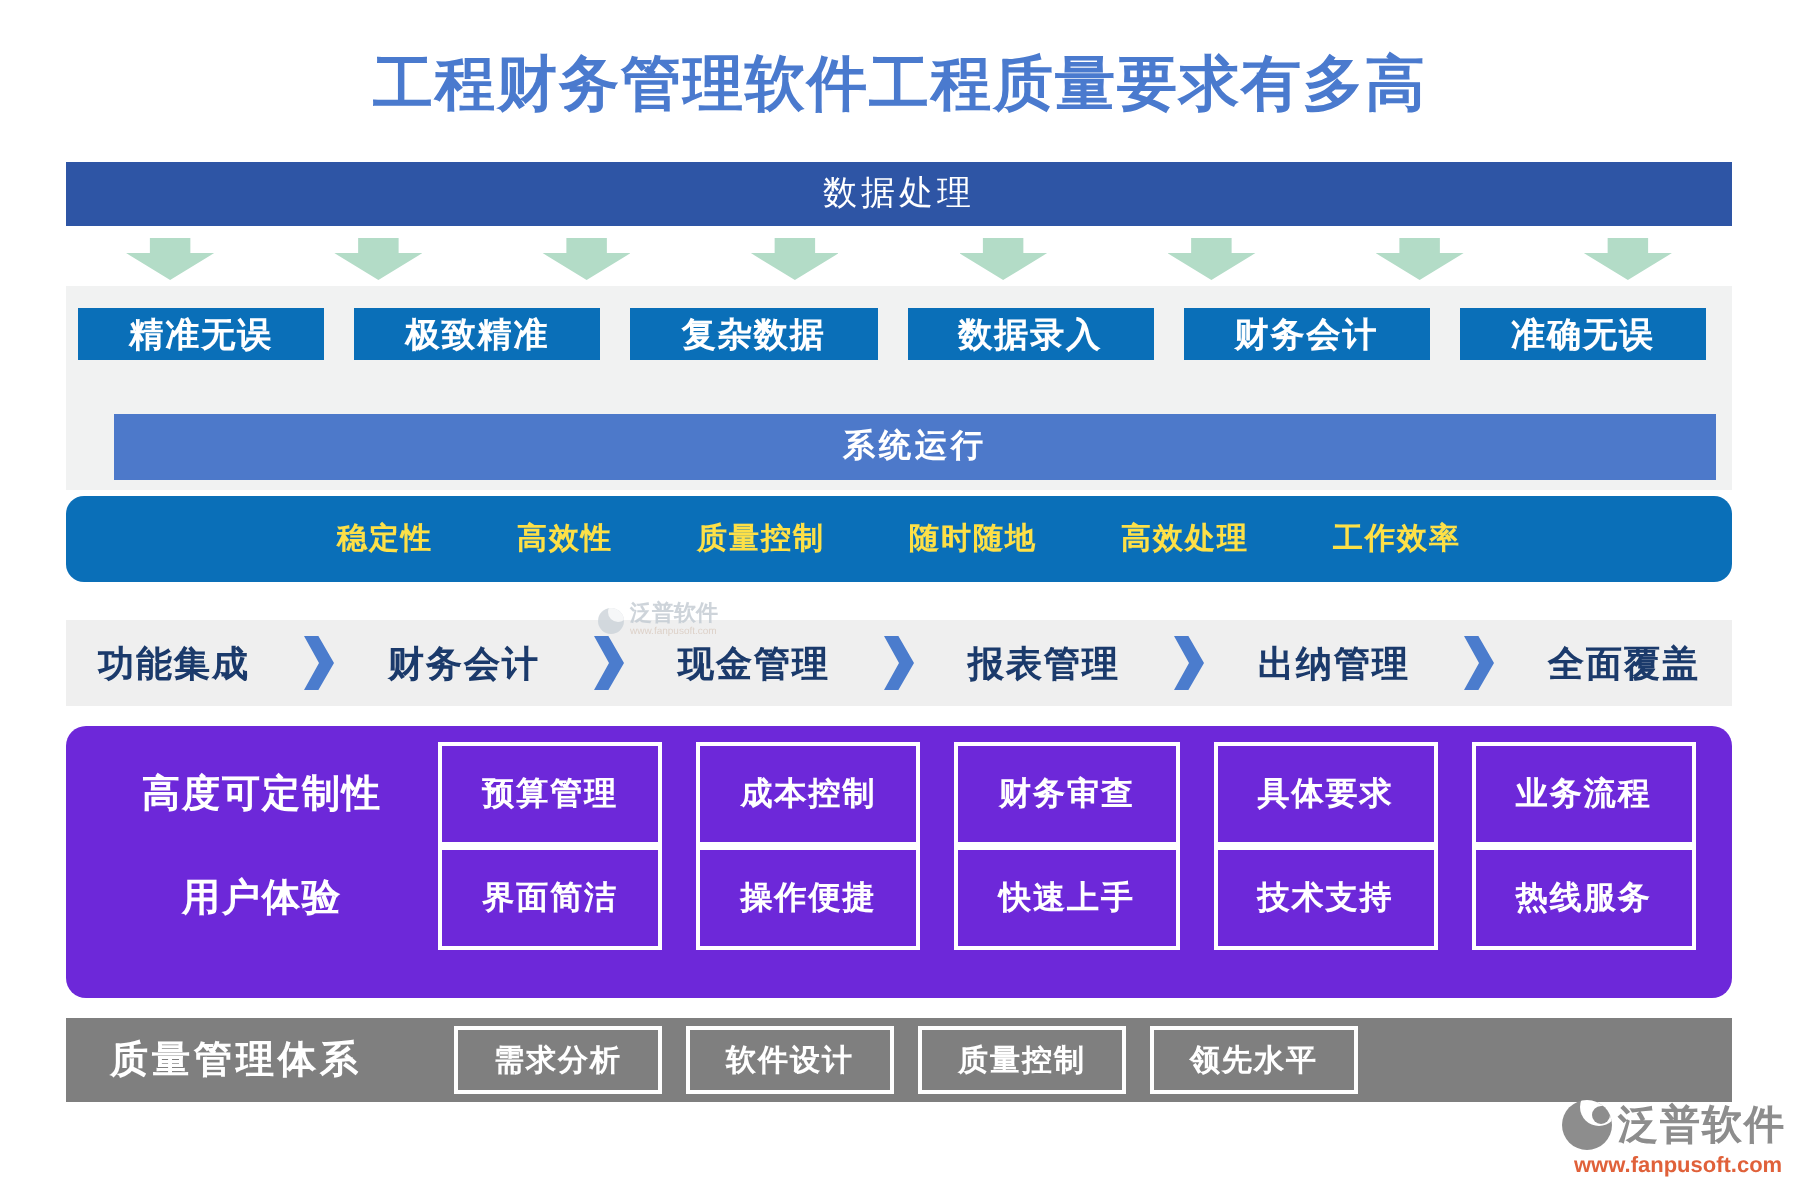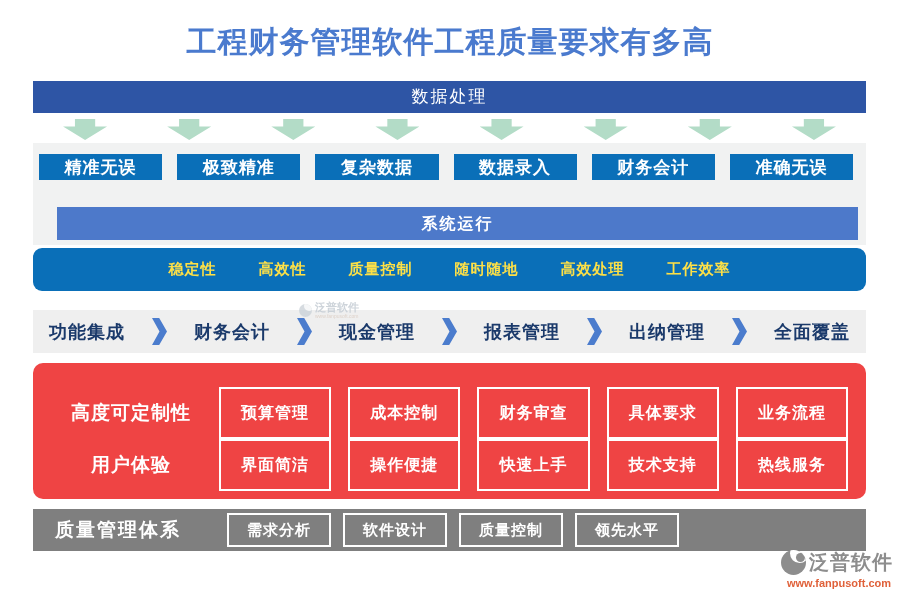--- a/index.html
+++ b/index.html
@@ -50,22 +50,22 @@
   }
   .proc-item{display:flex;align-items:center;}
   .proc-text{color:#1b3a6b;font-size:18px;font-weight:bold;letter-spacing:1px;}
   .chev{
     width:15px;height:27px;background:#4b7ccd;margin-left:27px;
     clip-path:polygon(0 0,48% 0,100% 50%,48% 100%,0 100%,50% 50%);
   }
   .proc-item:last-child .chev{display:none;}
   
   .panel{
-    position:absolute;left:33px;top:363px;width:833px;height:136px;background:#ef4444;border-radius:10px;
-    display:flex;flex-direction:column;justify-content:flex-end;
+    position:absolute;left:33px;top:363px;width:833px;height:136px;background:#6d28d9;border-radius:10px;
+    display:flex;flex-direction:column;justify-content:flex-start;
     padding:8px 18px 8px 10px;box-sizing:border-box;
   }
   .panel-row{display:flex;align-items:center;}
   .panel-label{
     width:176px;flex:none;text-align:center;color:#ffffff;font-size:19px;font-weight:bold;letter-spacing:1px;
   }
   .panel-boxes{flex:1;display:flex;gap:17px;}
   .panel-box{
     flex:1;height:52px;border:2px solid #ffffff;box-sizing:border-box;
     color:#ffffff;font-size:16px;font-weight:bold;display:flex;align-items:center;justify-content:center;letter-spacing:1px;

